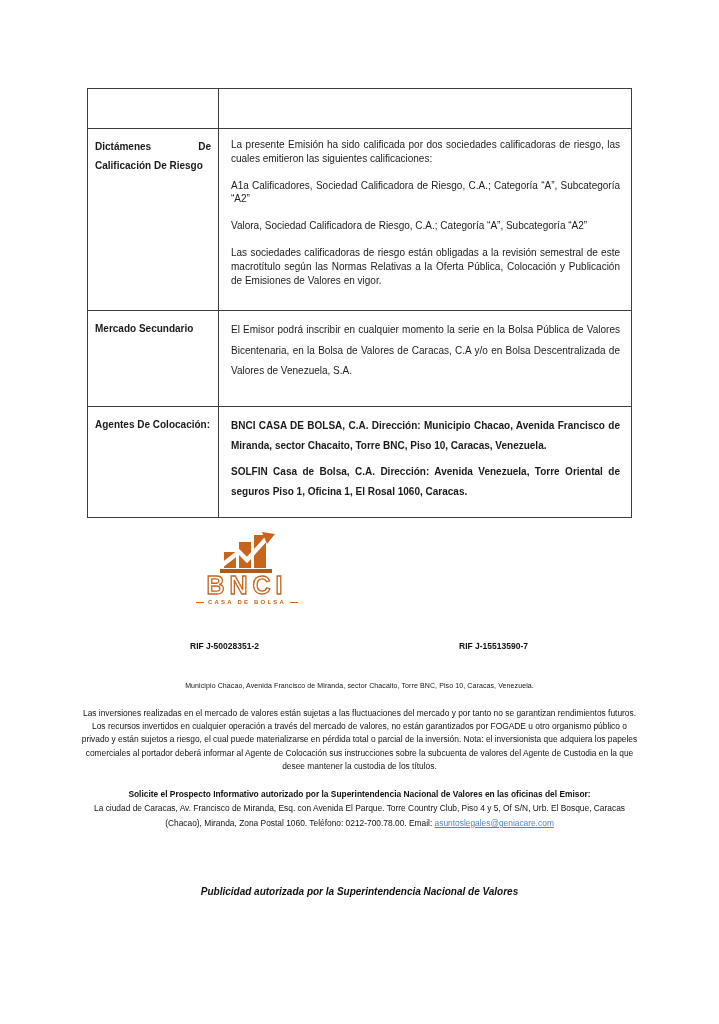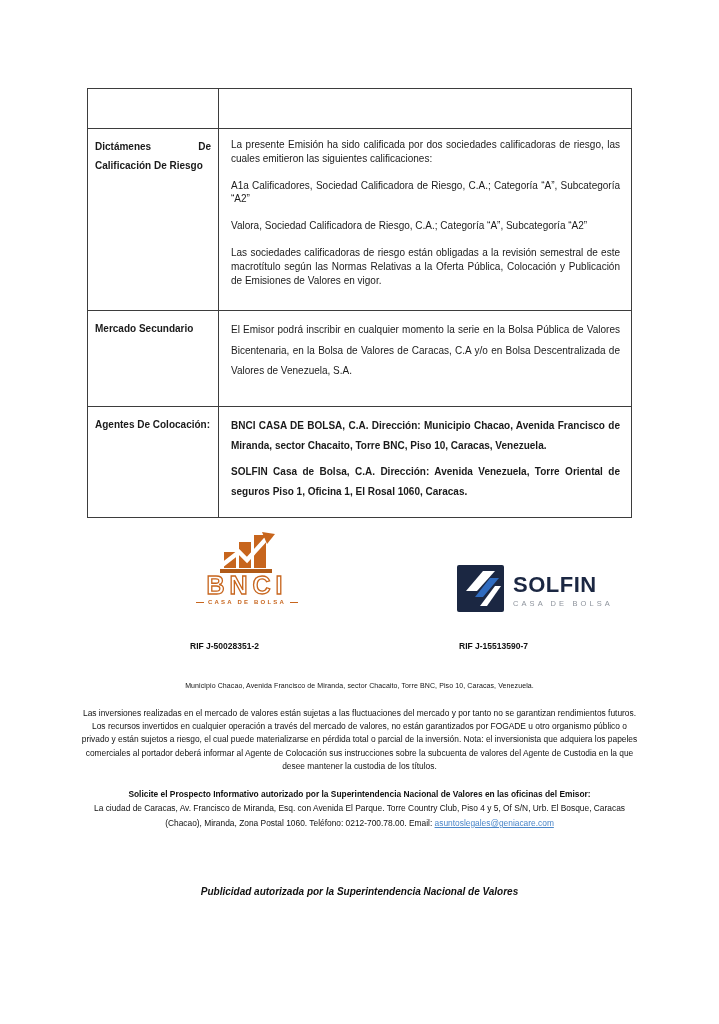--- a/index.html
+++ b/index.html
@@ -134,32 +134,20 @@
     <svg class="bnci-word" width="102" height="25" viewBox="0 0 102 25">
       <text x="51" y="21" text-anchor="middle" font-family="Liberation Sans, sans-serif" font-size="25" font-weight="bold" letter-spacing="5" fill="#ffffff" stroke="#c7651d" stroke-width="1.3">BNCI</text>
     </svg>
     <div class="bnci-sub">
       <span class="rule"></span>
       <span class="sub-text">CASA DE BOLSA</span>
       <span class="rule"></span>
     </div>
   </div>
 
-  <div class="solfin-logo">
-    <svg class="solfin-icon" width="47" height="47" viewBox="0 0 47 47">
-      <rect x="0" y="0" width="47" height="47" rx="2" fill="#1b2742"></rect>
-      <polygon points="26,6 38,6 20,26 9,26" fill="#ffffff"></polygon>
-      <polygon points="33,13 42,13 26,32 18,32" fill="#2f6bbf"></polygon>
-      <polygon points="38,21 44,21 30,41 23,41" fill="#ffffff"></polygon>
-    </svg>
-    <div class="solfin-text">
-      <div class="solfin-word">SOLFIN</div>
-      <div class="solfin-sub">CASA DE BOLSA</div>
-    </div>
-  </div>
 
   <div class="rif rif-bnci">RIF J-50028351-2</div>
   <div class="rif rif-solfin">RIF J-15513590-7</div>
 
   <div class="foot addr-line">Municipio Chacao, Avenida Francisco de Miranda, sector Chacaito, Torre BNC, Piso 10, Caracas, Venezuela.</div>
 
   <div class="foot risk-par">Las inversiones realizadas en el mercado de valores están sujetas a las fluctuaciones del mercado y por tanto no se garantizan rendimientos futuros. Los recursos invertidos en cualquier operación a través del mercado de valores, no están garantizados por FOGADE u otro organismo público o privado y están sujetos a riesgo, el cual puede materializarse en pérdida total o parcial de la inversión. Nota: el inversionista que adquiera los papeles comerciales al portador deberá informar al Agente de Colocación sus instrucciones sobre la subcuenta de valores del Agente de Custodia en la que desee mantener la custodia de los títulos.</div>
 
   <div class="foot solicite">
     <span class="bold-line">Solicite el Prospecto Informativo autorizado por la Superintendencia Nacional de Valores en las oficinas del Emisor:</span><br>

